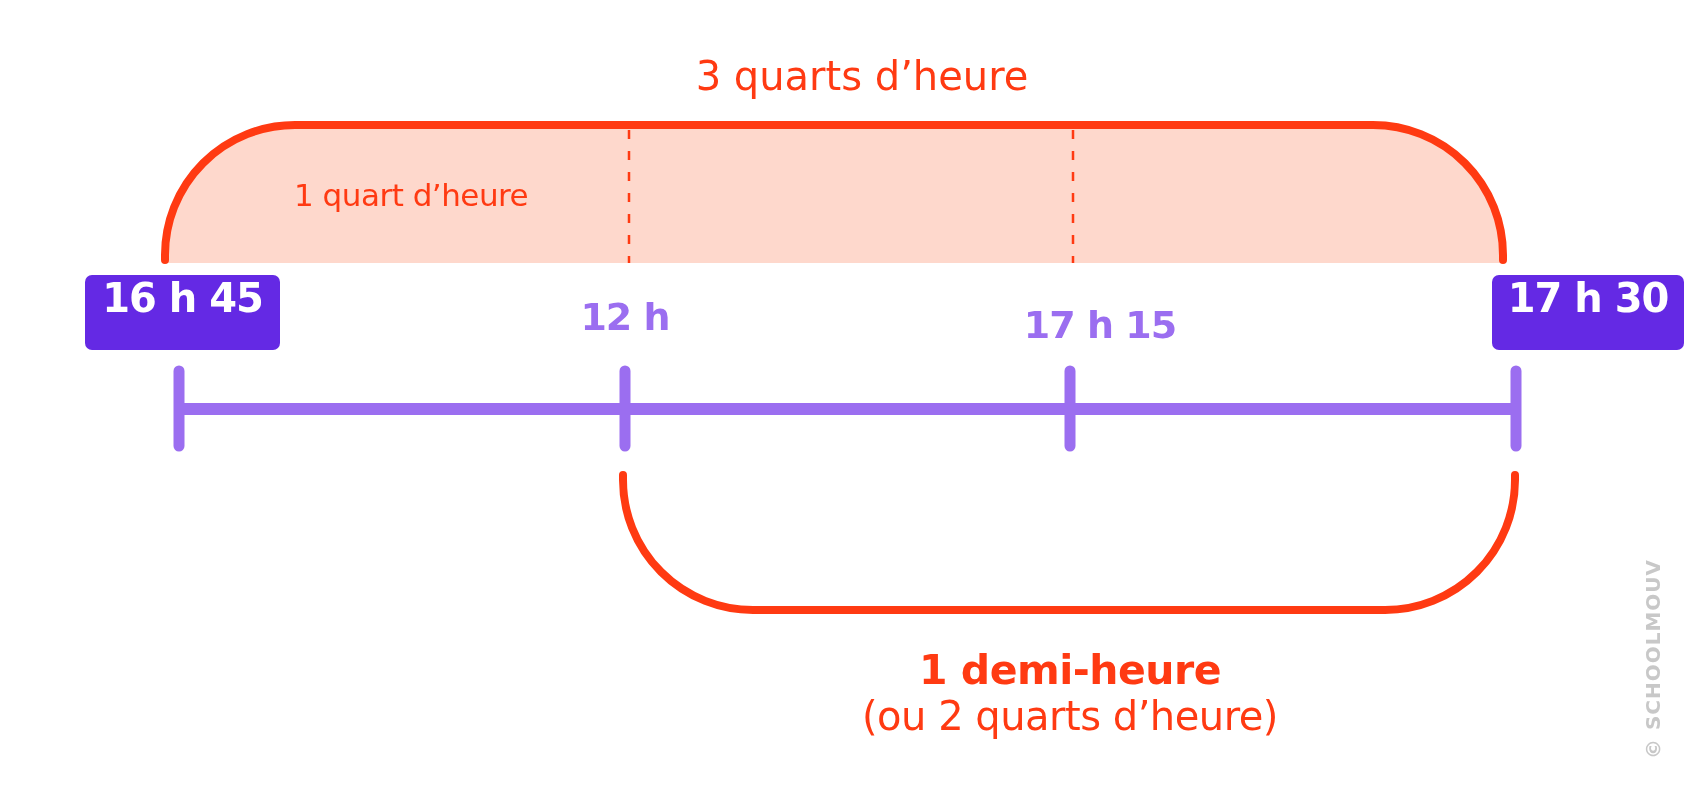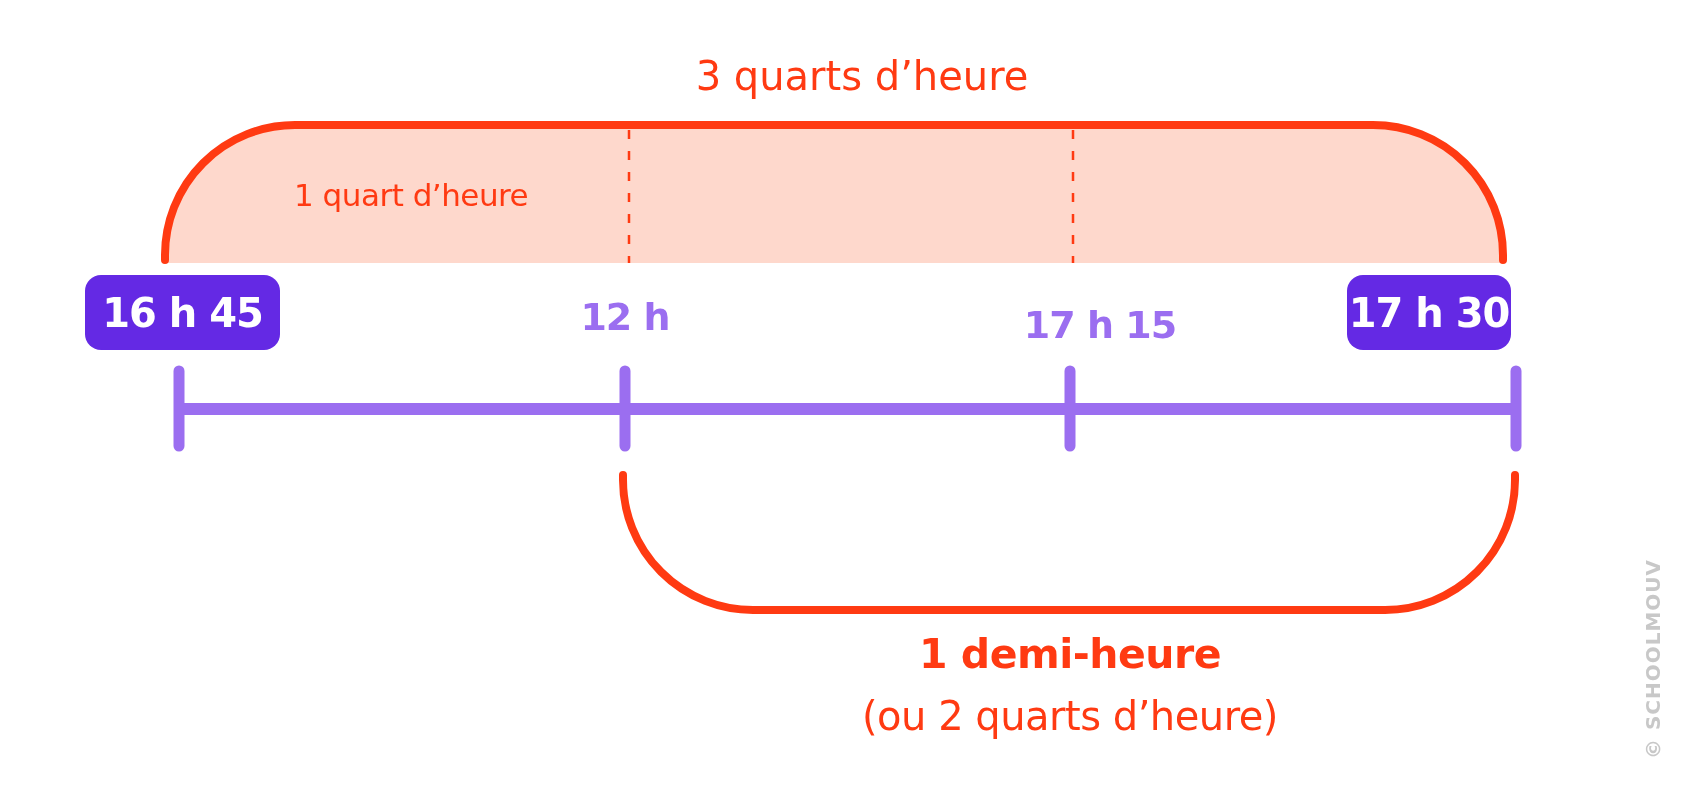--- a/index.html
+++ b/index.html
@@ -2,24 +2,24 @@
 <html><head>
 <meta charset="utf-8">
 <style>
   html, body { margin: 0; padding: 0; background: #ffffff; }
   body { width: 1698px; height: 791px; position: relative; overflow: hidden;
          font-family: "DejaVu Sans", "Liberation Sans", sans-serif; }
   svg.diagram { position: absolute; left: 0; top: 0; }
   .lbl { position: absolute; white-space: nowrap; line-height: 1; }
   .title-top { left: 0; width: 1724px; text-align: center; top: 56px; font-size: 40px; color: #ff3a12; }
   .quarter-label { left: 268px; top: 180px; font-size: 31px; color: #ff3a12; letter-spacing: -0.5px; margin-left: 26px; }
-  .time-box { position: absolute; top: 275px; height: 75px; background: #6429e4; border-radius: 16px;
-              color: #ffffff; font-weight: bold; font-size: 40px; display: flex; align-items: center; justify-content: center; letter-spacing: -1px; }
+  .time-box { position: absolute; top: 275px; height: 75px; background: #6429e4; border-radius: 7px;
+              color: #ffffff; font-weight: bold; font-size: 40px; display: flex; align-items: flex-start; justify-content: center; letter-spacing: -1px; }
   .time-plain { position: absolute; top: 295px; font-size: 38px; font-weight: bold; color: #9b6ef0; letter-spacing: -1px; text-align: center; width: 220px; }
-  .bottom-title { left: 860px; width: 420px; text-align: center; top: 634px; font-size: 41px; font-weight: bold; color: #ff3a12; letter-spacing: -0.5px; }
+  .bottom-title { left: 860px; width: 420px; text-align: center; top: 650px; font-size: 41px; font-weight: bold; color: #ff3a12; letter-spacing: -0.5px; }
   .bottom-sub { left: 860px; width: 420px; text-align: center; top: 696px; font-size: 40px; color: #ff3a12; letter-spacing: -0.5px; }
   .watermark { position: absolute; left: 1653px; top: 659px; transform: translate(-50%, -50%) rotate(-90deg);
                font-size: 20px; font-weight: bold; color: #c8c8c8; white-space: nowrap; letter-spacing: 1px; }
 </style>
 </head>
 <body>
 
 <svg class="diagram" width="1698" height="791" viewBox="0 0 1698 791">
 
   <path d="M165,263 L165,255 A130,130 0 0 1 295,125 L1373,125 A130,130 0 0 1 1503,255 L1503,263 Z" fill="#fed8cc"></path>
@@ -39,20 +39,20 @@
 </svg>
 
 <div class="lbl title-top">3 quarts d’heure</div>
 <div class="lbl quarter-label">1 quart d’heure</div>
 
 <div class="time-box" style="left:85px;width:195px;">
   <span>16 h 45</span>
 </div>
 <div class="time-plain" style="left:515px;">12 h</div>
 <div class="time-plain" style="left:990px;margin-top:8px;">17 h 15</div>
-<div class="time-box" style="left:1347px;width:164px;">
+<div class="time-box" style="left:1492px;width:192px;">
   <span>17 h 30</span>
 </div>
 
 <div class="lbl bottom-title">1 demi-heure</div>
 <div class="lbl bottom-sub">(ou 2 quarts d’heure)</div>
 
 <div class="watermark">© SCHOOLMOUV</div>
 
 </body></html>

